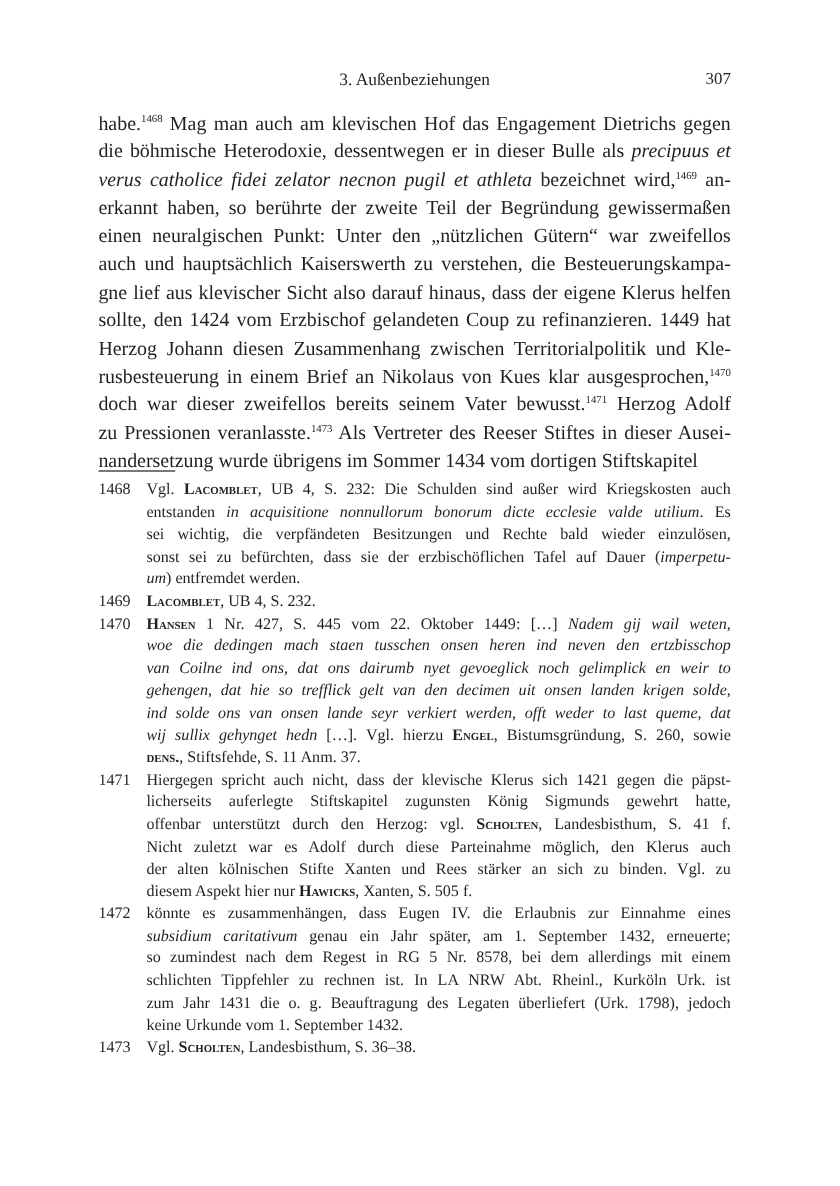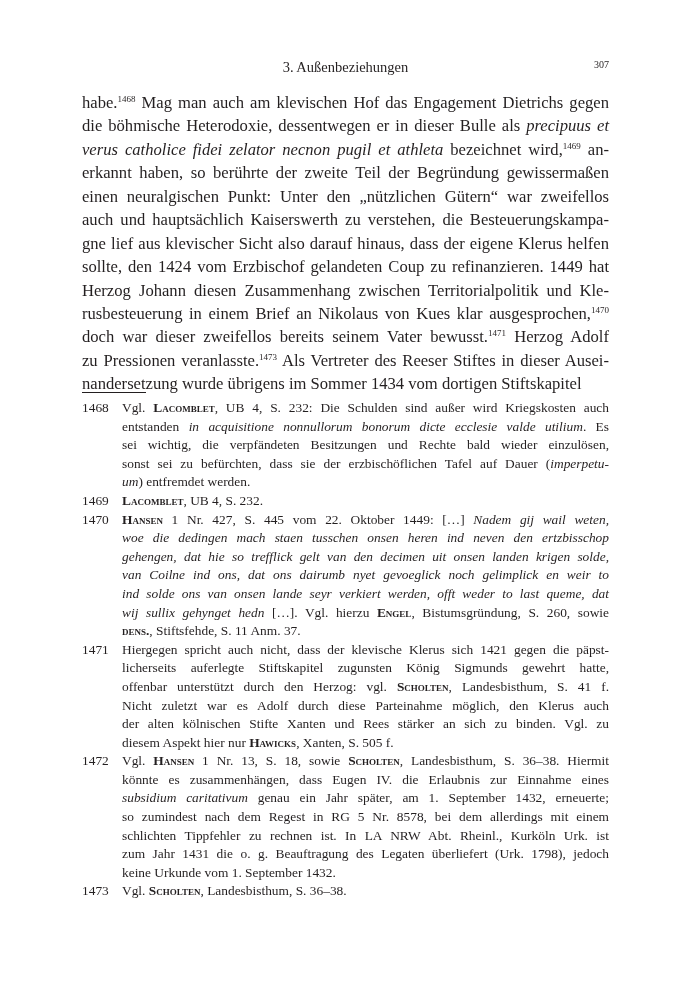--- a/index.html
+++ b/index.html
@@ -1,20 +1,20 @@
 <!DOCTYPE html>
 <html><head>
 <meta charset="utf-8">
 <style>
   html, body { margin: 0; padding: 0; background: #ffffff; }
   body { width: 700px; height: 988px; position: relative; overflow: hidden; color: #231f20; }
   .page { position: absolute; left: 82px; top: 0; width: 527px; font-family: "Liberation Serif", "DejaVu Serif", serif; }
   .running-head { position: absolute; top: 59px; left: 0; width: 527px; height: 20px; font-size: 14.5px; }
   .running-title { position: absolute; left: 0; width: 527px; text-align: center; top: 0; }
-  .page-number { position: absolute; right: 0; top: 0; font-size: 10px; }
+  .page-number { position: absolute; right: 0; top: 0; font-size: 14px; }
   .main-text { position: absolute; top: 91px; left: 0; width: 527px; font-size: 16.6px; line-height: 23.45px; text-align: justify; }
   .main-text .line { display: block; text-align: justify; text-align-last: justify; white-space: nowrap; height: 23.45px; }
   .main-text .line.last { text-align-last: left; }
   sup { font-size: 9px; vertical-align: 6px; line-height: 0; }
   .sc { font-variant: small-caps; font-weight: bold; }
   i { font-style: italic; }
   .rule { position: absolute; top: 392px; left: 0; width: 64px; border-top: 1px solid #231f20; }
   .footnotes { position: absolute; top: 399px; left: 0; width: 527px; font-size: 13.4px; line-height: 18.6px; }
   .fn { position: relative; padding-left: 40px; }
   .fn-num { position: absolute; left: 0; top: 0; }
@@ -58,38 +58,37 @@
         <span class="line last"><i>um</i><span>) entfremdet werden.</span></span>
       </div>
       <div class="fn">
         <span class="fn-num">1469</span>
         <span class="line last"><span class="sc">Lacomblet</span><span>, UB 4, S. 232.</span></span>
       </div>
       <div class="fn">
         <span class="fn-num">1470</span>
         <span class="line"><span class="sc">Hansen</span><span> 1 Nr. 427, S. 445 vom 22. Oktober 1449: […] </span><i>Nadem gij wail weten,</i></span>
         <span class="line"><i>woe die dedingen mach staen tusschen onsen heren ind neven den ertzbisschop</i></span>
+        <span class="line"><i>van Coilne ind ons, dat ons dairumb nyet gevoeglick noch gelimplick en weir to</i></span>
         <span class="line"><i>gehengen, dat hie so trefflick gelt van den decimen uit onsen landen krigen solde,</i></span>
-        <span class="line"><i>van Coilne ind ons, dat ons dairumb nyet gevoeglick noch gelimplick en weir to</i></span>
         <span class="line"><i>ind solde ons van onsen lande seyr verkiert werden, offt weder to last queme, dat</i></span>
         <span class="line"><i>wij sullix gehynget hedn</i><span> […]. Vgl. hierzu </span><span class="sc">Engel</span><span>, Bistumsgründung, S. 260, sowie</span></span>
         <span class="line last"><span class="sc">dens.</span><span>, Stiftsfehde, S. 11 Anm. 37.</span></span>
       </div>
       <div class="fn">
         <span class="fn-num">1471</span>
         <span class="line"><span>Hiergegen spricht auch nicht, dass der klevische Klerus sich 1421 gegen die päpst-</span></span>
         <span class="line"><span>licherseits auferlegte Stiftskapitel zugunsten König Sigmunds gewehrt hatte,</span></span>
         <span class="line"><span>offenbar unterstützt durch den Herzog: vgl. </span><span class="sc">Scholten</span><span>, Landesbisthum, S. 41 f.</span></span>
         <span class="line"><span>Nicht zuletzt war es Adolf durch diese Parteinahme möglich, den Klerus auch</span></span>
         <span class="line"><span>der alten kölnischen Stifte Xanten und Rees stärker an sich zu binden. Vgl. zu</span></span>
         <span class="line last"><span>diesem Aspekt hier nur </span><span class="sc">Hawicks</span><span>, Xanten, S. 505 f.</span></span>
       </div>
       <div class="fn">
         <span class="fn-num">1472</span>
-        <span class="line"><span>Vgl. </span><span class="sc">Hansen</span><span> 1 Nr. 13, S. 18, sowie </span><span class="sc">Scholten</span><span>, Landesbisthum, S. 36–38. Hiermit</span></span>
         <span class="line"><span>könnte es zusammenhängen, dass Eugen IV. die Erlaubnis zur Einnahme eines</span></span>
         <span class="line"><i>subsidium caritativum</i><span> genau ein Jahr später, am 1. September 1432, erneuerte;</span></span>
         <span class="line"><span>so zumindest nach dem Regest in RG 5 Nr. 8578, bei dem allerdings mit einem</span></span>
         <span class="line"><span>schlichten Tippfehler zu rechnen ist. In LA NRW Abt. Rheinl., Kurköln Urk. ist</span></span>
         <span class="line"><span>zum Jahr 1431 die o. g. Beauftragung des Legaten überliefert (Urk. 1798), jedoch</span></span>
         <span class="line last"><span>keine Urkunde vom 1. September 1432.</span></span>
       </div>
       <div class="fn">
         <span class="fn-num">1473</span>
         <span class="line last"><span>Vgl. </span><span class="sc">Scholten</span><span>, Landesbisthum, S. 36–38.</span></span>

